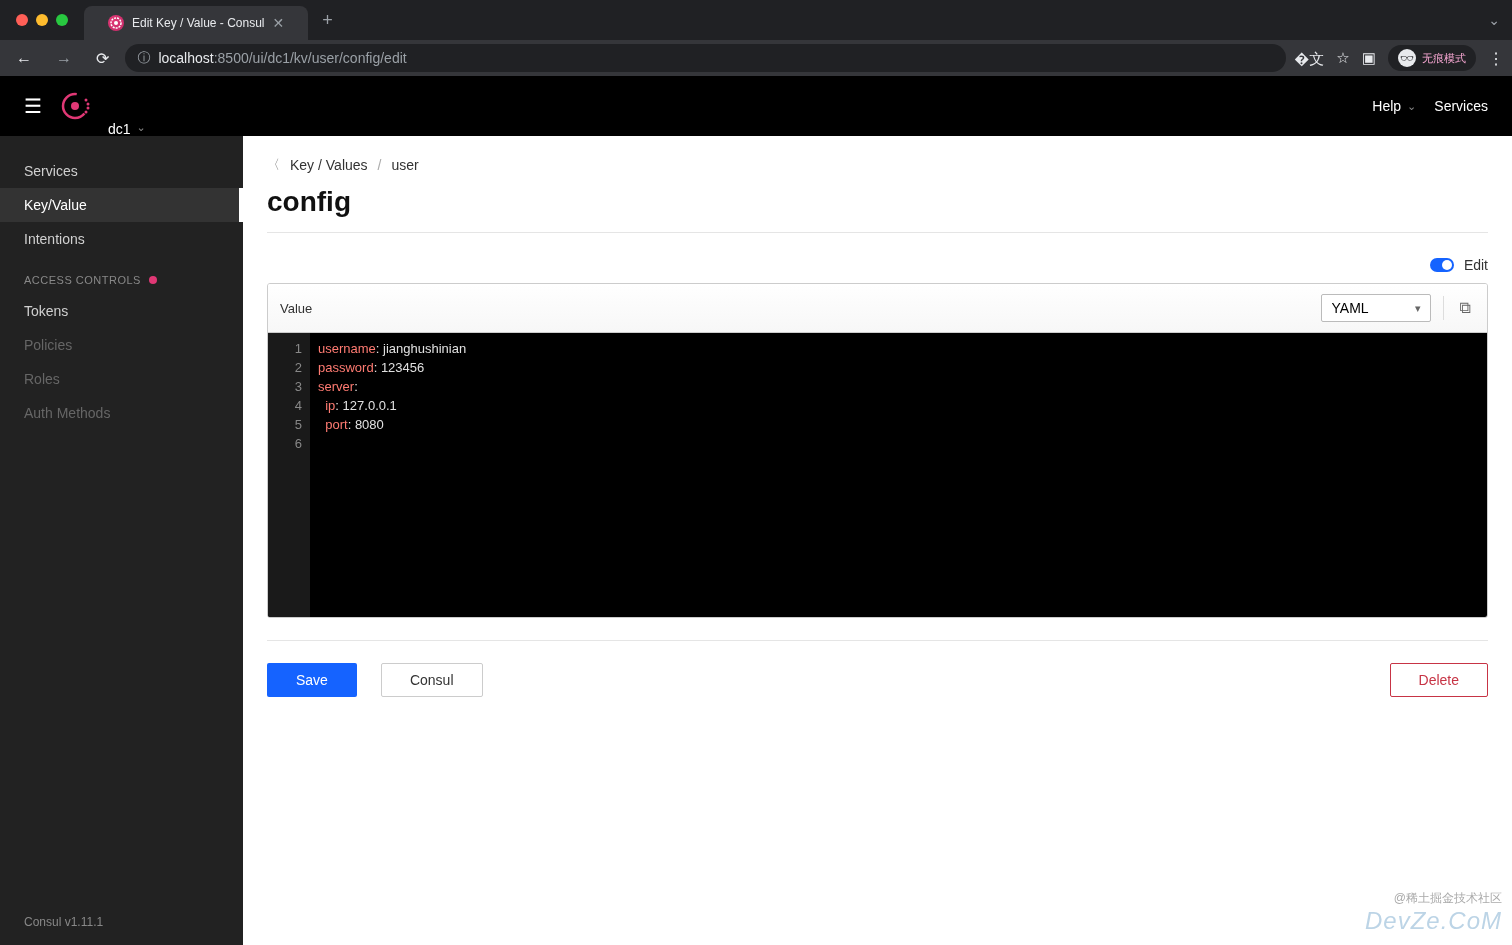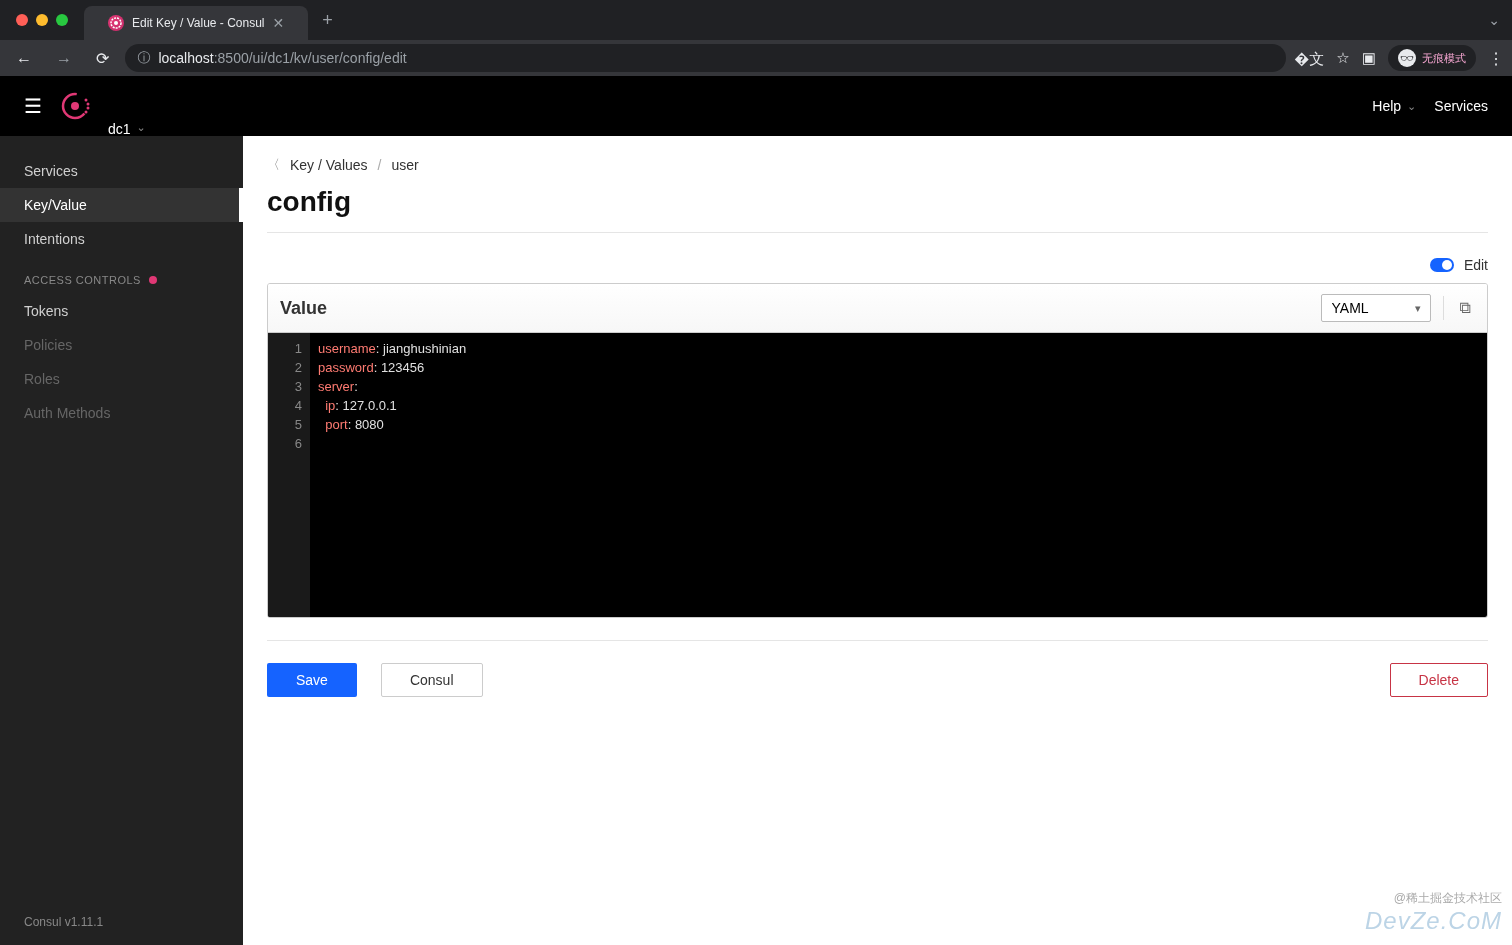--- a/index.html
+++ b/index.html
@@ -65,21 +65,21 @@
     .breadcrumbs .sep { color: #aaa; }
     .page-title { font-size: 28px; font-weight: 700; color: #111; padding-bottom: 14px; border-bottom: 1px solid #e5e5e5; margin-bottom: 24px; }
 
     .code-toggle-row { display: flex; justify-content: flex-end; align-items: center; gap: 10px; margin-bottom: 10px; }
     .toggle { width: 24px; height: 14px; background: #1563ff; border-radius: 7px; position: relative; cursor: pointer; }
     .toggle::after { content: ''; position: absolute; right: 2px; top: 2px; width: 10px; height: 10px; background: #fff; border-radius: 50%; }
     .toggle-label { font-size: 14px; color: #333; }
 
     .editor-card { border: 1px solid #ccc; border-radius: 3px; overflow: hidden; }
     .editor-header { display: flex; align-items: center; padding: 10px 12px; background: linear-gradient(#fff, #f7f7f7); border-bottom: 1px solid #ccc; }
-    .editor-header-label { font-weight: 700; font-size: 18px; color: #333; flex: 1; }
+    .editor-header-label { font-weight: 400; font-size: 13px; color: #333; flex: 1; }
     .format-select { border: 1px solid #bbb; border-radius: 2px; padding: 5px 28px 5px 10px; font-size: 14px; background: #fff; position: relative; cursor: pointer; min-width: 110px; appearance: none; }
     .format-select-wrap { position: relative; }
     .format-select-wrap::after { content: '▾'; position: absolute; right: 10px; top: 50%; transform: translateY(-50%); color: #666; pointer-events: none; font-size: 11px; }
     .editor-header-divider { width: 1px; height: 24px; background: #ddd; margin: 0 12px; }
     .copy-btn { color: #666; font-size: 16px; cursor: pointer; padding: 4px; }
 
     .code-editor { background: #000; display: flex; font-family: Menlo, Consolas, monospace; font-size: 13px; min-height: 284px; }
     .gutter { background: #1a1a1a; color: #888; text-align: right; padding: 6px 8px; user-select: none; min-width: 42px; }
     .gutter div { line-height: 19px; }
     .code-lines { padding: 6px 8px; flex: 1; color: #e0e0e0;  line-height: 19px; white-space: pre; }

